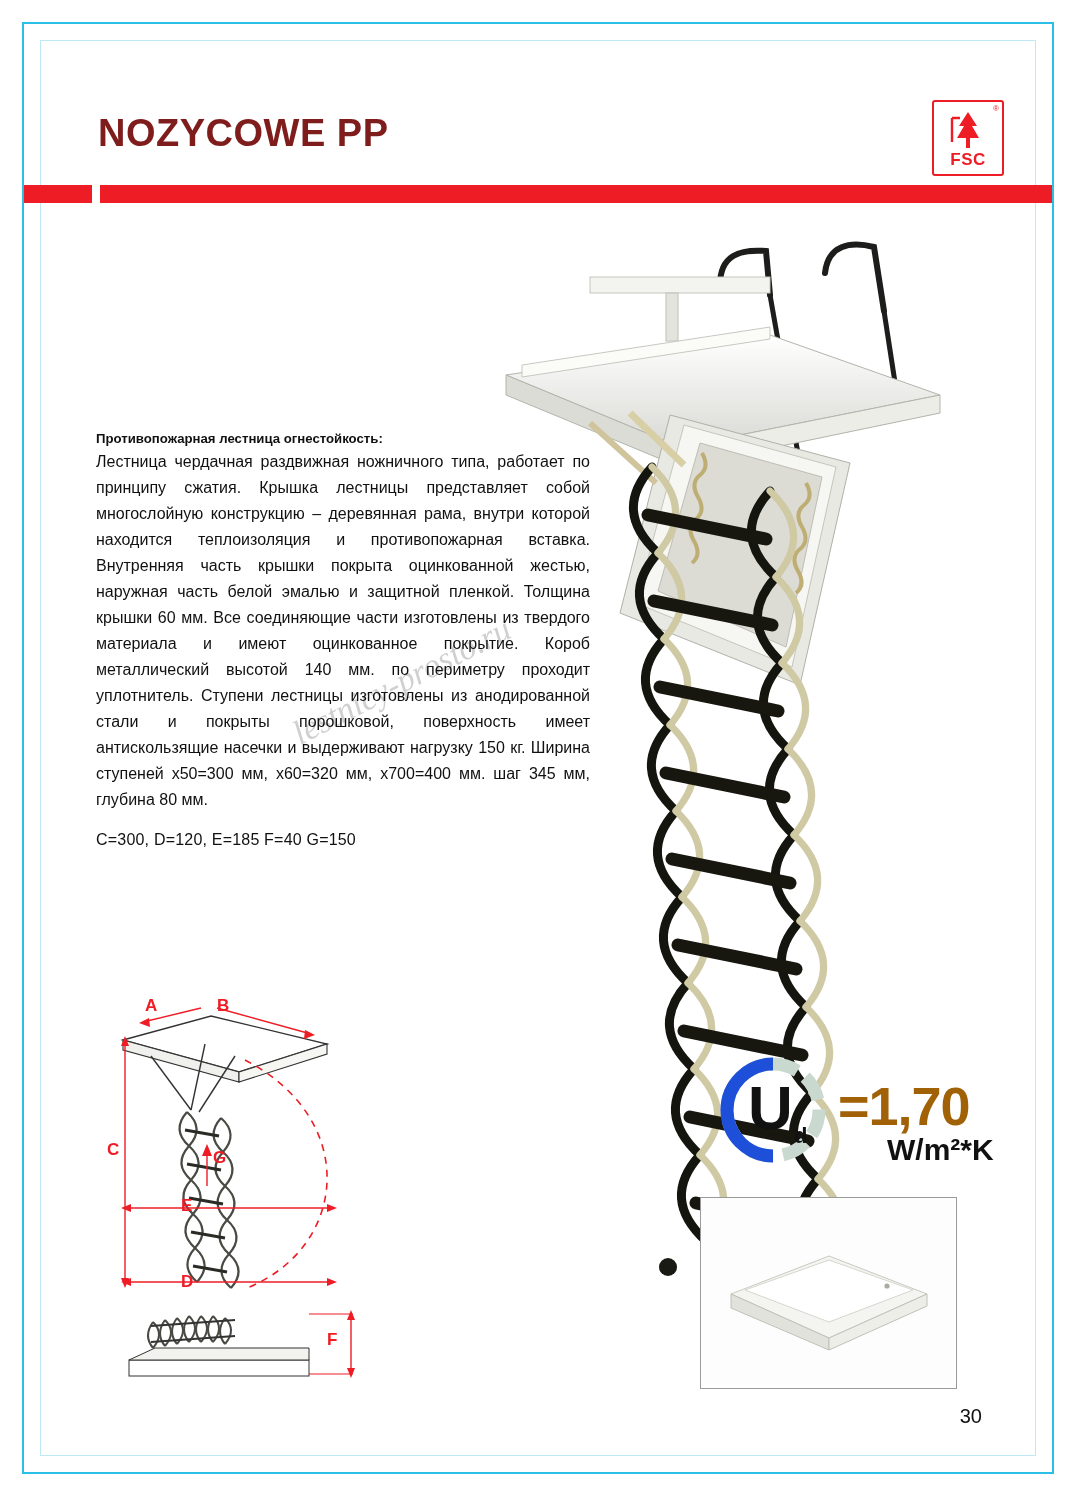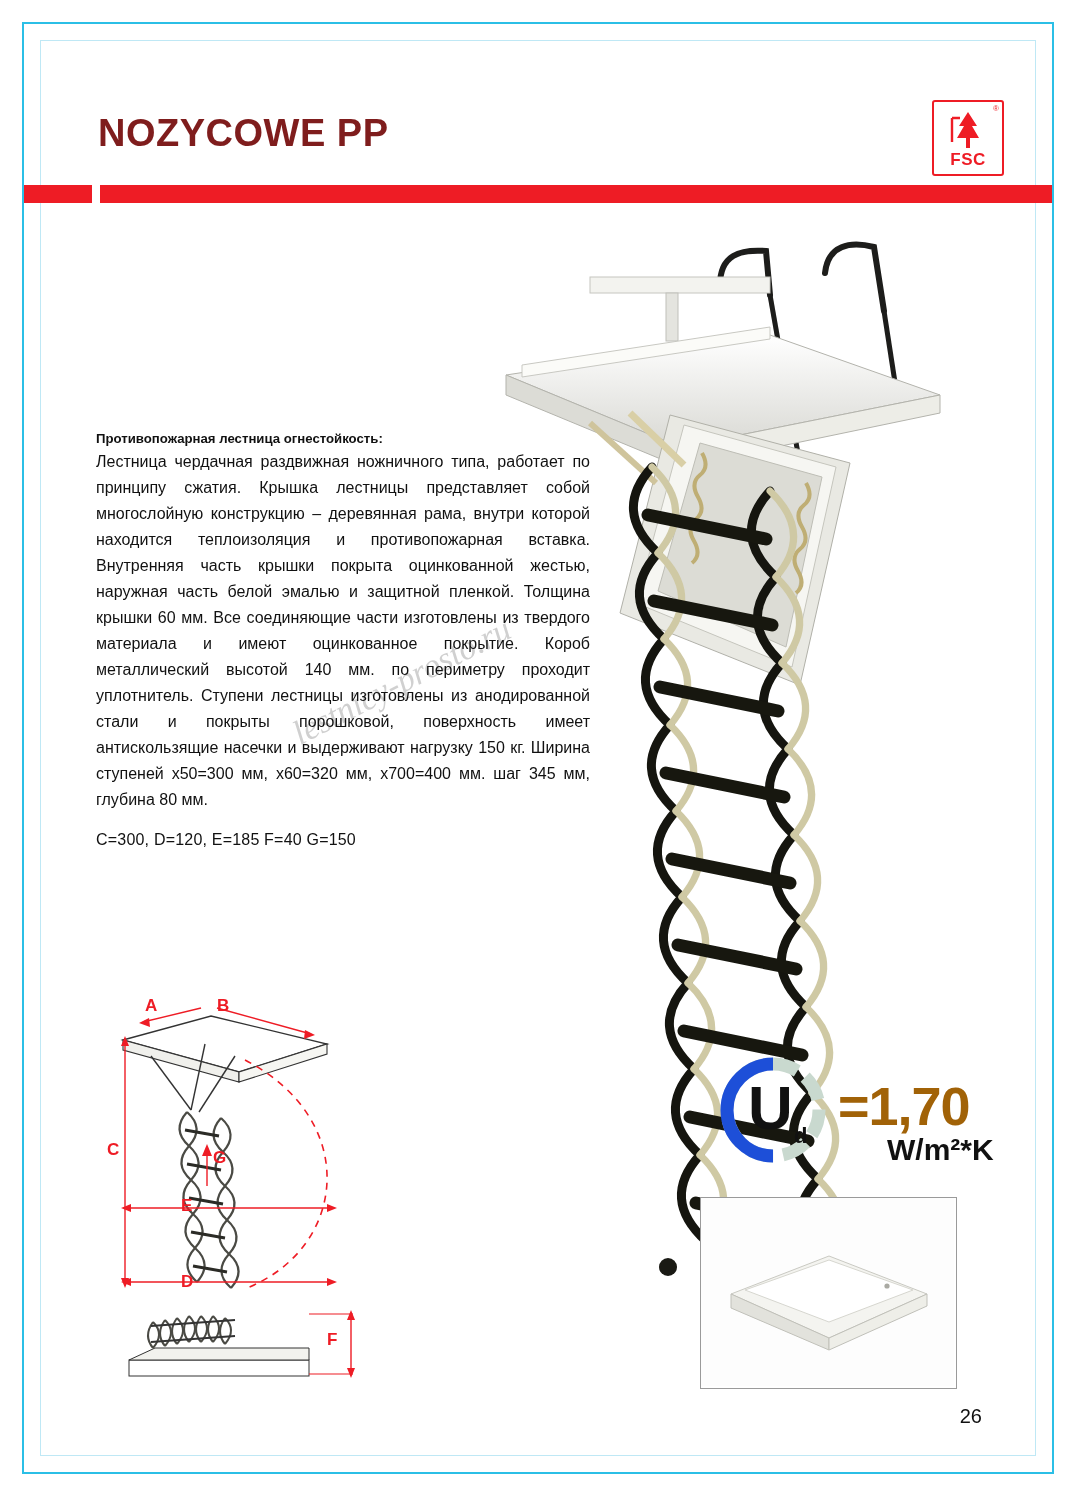--- a/index.html
+++ b/index.html
@@ -389,15 +389,15 @@
 
     <span class="dim-letter" style="left:50px;top:-4px;">A</span>
     <span class="dim-letter" style="left:122px;top:-4px;">B</span>
     <span class="dim-letter" style="left:12px;top:140px;">C</span>
     <span class="dim-letter" style="left:86px;top:272px;">D</span>
     <span class="dim-letter" style="left:86px;top:196px;">E</span>
     <span class="dim-letter" style="left:232px;top:330px;">F</span>
     <span class="dim-letter" style="left:118px;top:148px;">G</span>
   </div>
 
-  <div class="pagenum">26</div>
+  <div class="pagenum">30</div>
 
 </div>
 
 </body></html>

